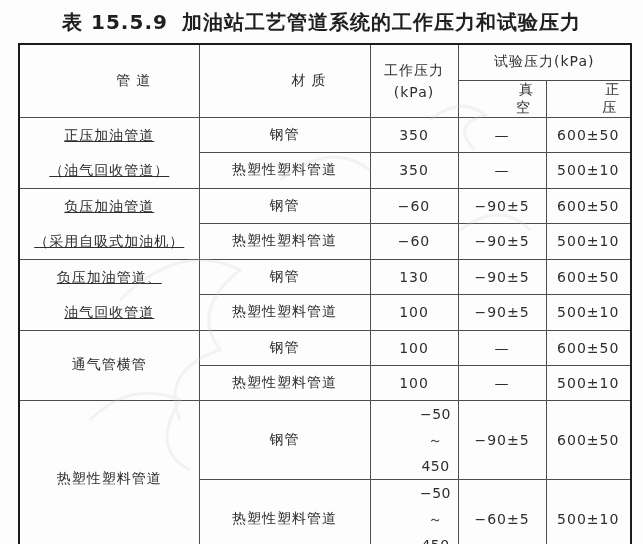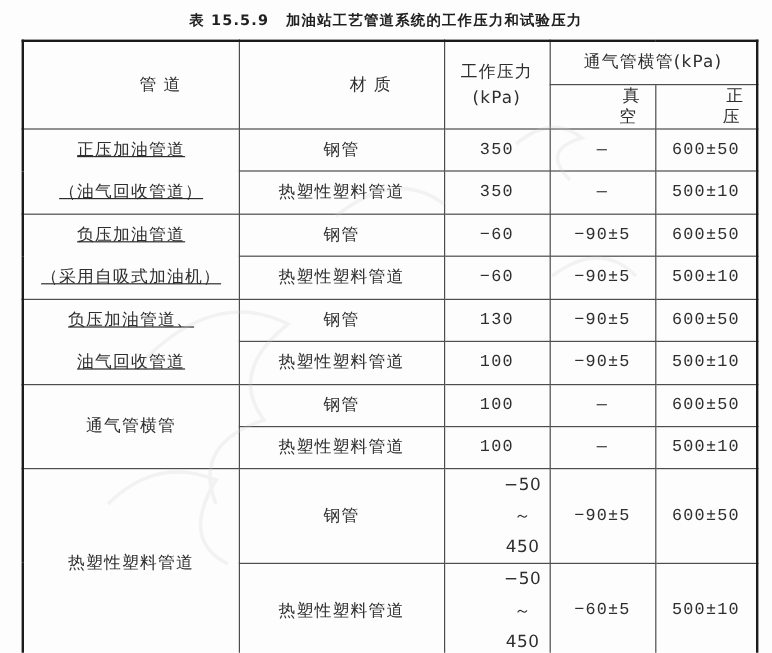--- a/index.html
+++ b/index.html
@@ -13,21 +13,21 @@
   }
   .page {
     position: relative;
     width: 643px;
     height: 544px;
   }
   .caption {
     padding-top: 9px;
     width: 643px;
     text-align: center;
-    font-size: 12px;
+    font-size: 20px;
     font-weight: bold;
     color: #1f1f1f;
     letter-spacing: 1px;
     white-space: nowrap;
   }
   .caption .num {
     margin-right: 14px;
   }
   table.tbl {
     border-collapse: collapse;
@@ -55,21 +55,21 @@
     text-indent: 6px;
     padding-left: 48px;
   }
   tr.hdr1 { height: 36px; }
   tr.hdr2 { height: 33px; }
   tr.r    { height: 35px; }
   tr.tall { height: 72px; }
   .twoLine div { line-height: 22px; }
   .pl2 div { line-height: 35px; text-decoration: underline; }
   .wl2 div { line-height: 26px; letter-spacing: 0.5px; padding-left: 43px; }
-  .num-cell { letter-spacing: 0.5px; font-family: Liberation Mono, monospace; }
+  .num-cell { letter-spacing: 0.5px; }
   .wm {
     position: absolute;
     left: 0; top: 0;
     width: 643px; height: 544px;
     pointer-events: none;
     opacity: 0.45;
   }
 </style>
 </head>
 <body>
@@ -99,21 +99,21 @@
       <col style="width:85px">
     </colgroup>
     <thead>
       <tr class="hdr1">
         <th rowspan="2" class="sp">管道</th>
         <th rowspan="2" class="sp">材质</th>
         <th rowspan="2" class="twoLine">
           <div>工作压力</div>
           <div>(kPa)</div>
         </th>
-        <th colspan="2">通气管横管(kPa)</th>
+        <th colspan="2">试验压力(kPa)</th>
       </tr>
       <tr class="hdr2">
         <th class="sp">真空</th>
         <th class="sp">正压</th>
       </tr>
     </thead>
     <tbody>
 
       <tr class="r">
         <td rowspan="2" class="pl2">

